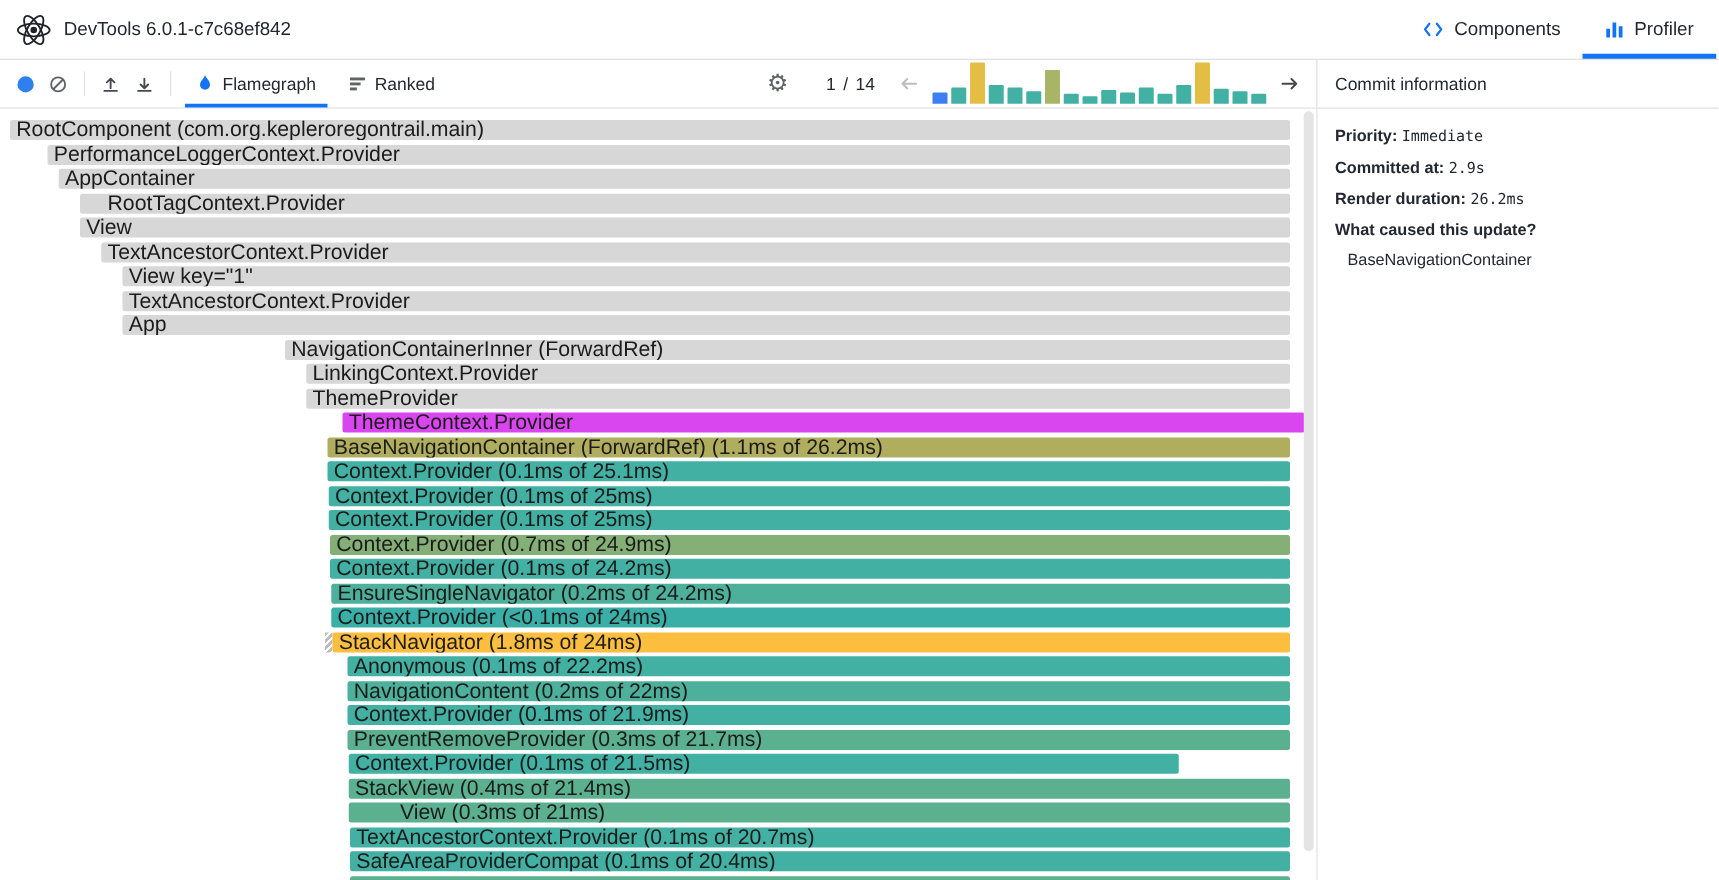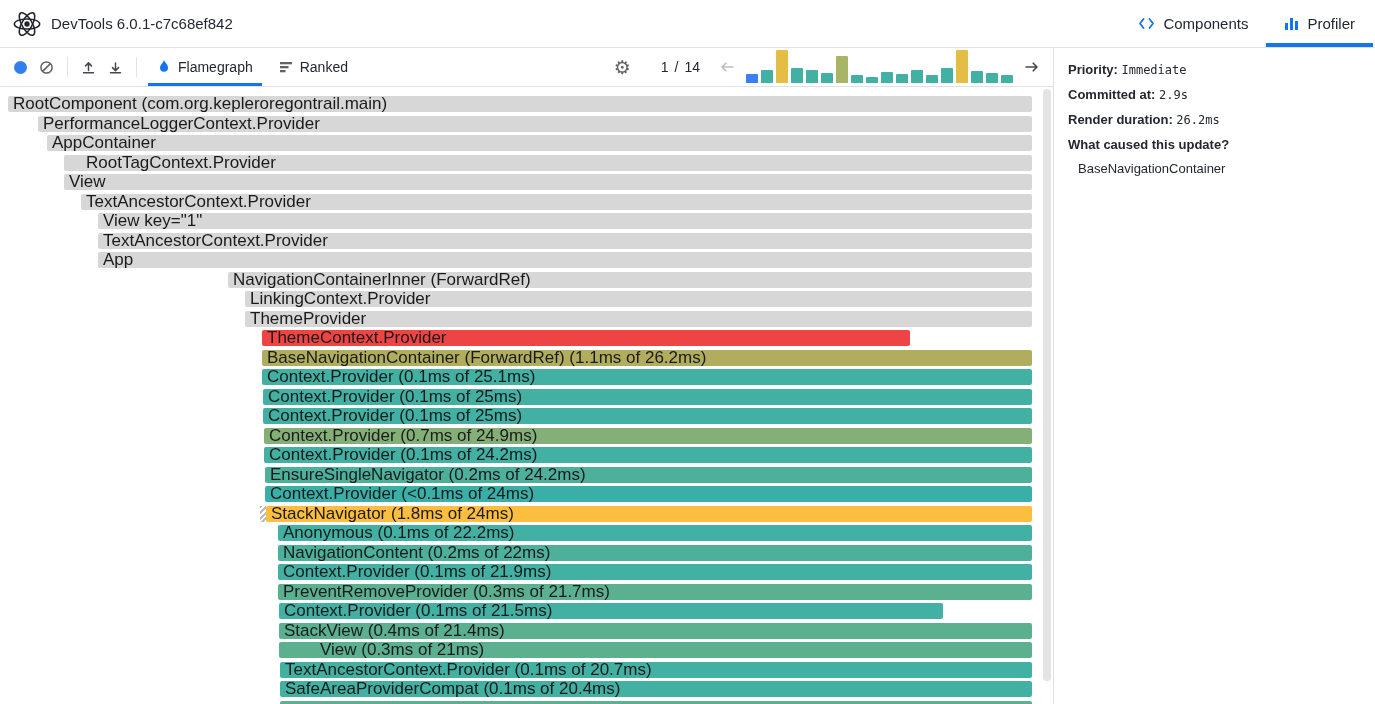--- a/index.html
+++ b/index.html
@@ -211,21 +211,21 @@
             <div class="frow" style="left: 47px; top: 39px; width: 985px; background: rgb(215, 215, 215);">AppContainer</div>
             <div class="frow" style="left: 64px; top: 58.5px; width: 968px; background: rgb(215, 215, 215); padding-left: 22px;">RootTagContext.Provider</div>
             <div class="frow" style="left: 64px; top: 78px; width: 968px; background: rgb(215, 215, 215);">View</div>
             <div class="frow" style="left: 81px; top: 97.5px; width: 951px; background: rgb(215, 215, 215);">TextAncestorContext.Provider</div>
             <div class="frow" style="left: 98px; top: 117px; width: 934px; background: rgb(215, 215, 215);">View key="1"</div>
             <div class="frow" style="left: 98px; top: 136.5px; width: 934px; background: rgb(215, 215, 215);">TextAncestorContext.Provider</div>
             <div class="frow" style="left: 98px; top: 156px; width: 934px; background: rgb(215, 215, 215);">App</div>
             <div class="frow" style="left: 228px; top: 175.5px; width: 804px; background: rgb(215, 215, 215);">NavigationContainerInner (ForwardRef)</div>
             <div class="frow" style="left: 245px; top: 195px; width: 787px; background: rgb(215, 215, 215);">LinkingContext.Provider</div>
             <div class="frow" style="left: 245px; top: 214.5px; width: 787px; background: rgb(215, 215, 215);">ThemeProvider</div>
-            <div class="frow" style="left: 262px; top: 234px; width: 648px; background: #ef4444;">ThemeContext.Provider</div>
+            <div class="frow" style="left: 274px; top: 234px; width: 770px; background: #d946ef;">ThemeContext.Provider</div>
             <div class="frow" style="left: 262px; top: 253.5px; width: 770px; background: rgb(176, 174, 94);">BaseNavigationContainer (ForwardRef) (1.1ms of 26.2ms)</div>
             <div class="frow" style="left: 262px; top: 273px; width: 770px; background: rgb(66, 176, 162);">Context.Provider (0.1ms of 25.1ms)</div>
             <div class="frow" style="left: 263px; top: 292.5px; width: 769px; background: rgb(66, 176, 162);">Context.Provider (0.1ms of 25ms)</div>
             <div class="frow" style="left: 263px; top: 312px; width: 769px; background: rgb(66, 176, 162);">Context.Provider (0.1ms of 25ms)</div>
             <div class="frow" style="left: 264px; top: 331.5px; width: 768px; background: rgb(132, 176, 120);">Context.Provider (0.7ms of 24.9ms)</div>
             <div class="frow" style="left: 264px; top: 351px; width: 768px; background: rgb(66, 176, 162);">Context.Provider (0.1ms of 24.2ms)</div>
             <div class="frow" style="left: 265px; top: 370.5px; width: 767px; background: rgb(77, 176, 155);">EnsureSingleNavigator (0.2ms of 24.2ms)</div>
             <div class="frow" style="left: 265px; top: 390px; width: 767px; background: rgb(58, 175, 168);">Context.Provider (&lt;0.1ms of 24ms)</div>
             <div class="stripe" style="left: 260px; top: 409.5px;"></div>
             <div class="frow" style="left: 266px; top: 409.5px; width: 766px; background: rgb(252, 190, 63);">StackNavigator (1.8ms of 24ms)</div>
@@ -239,20 +239,21 @@
             <div class="frow" style="left: 280px; top: 565.5px; width: 752px; background: rgb(66, 176, 162);">TextAncestorContext.Provider (0.1ms of 20.7ms)</div>
             <div class="frow" style="left: 280px; top: 585px; width: 752px; background: rgb(66, 176, 162);">SafeAreaProviderCompat (0.1ms of 20.4ms)</div>
             <div class="frow" style="left: 280px; top: 604.5px; width: 752px; background: rgb(91, 177, 143);"></div>
           </div>
         <div class="scrollbar-thumb"></div>
       </div>
 
     </div>
 
     <aside class="sidebar">
+      <div class="sidebar-header">Commit information</div>
       <div class="sidebar-body">
         <div id="sidebar-fields">
             <div class="field"><b>Priority: </b><span class="mono">Immediate</span></div>
             <div class="field"><b>Committed at: </b><span class="mono">2.9s</span></div>
             <div class="field"><b>Render duration: </b><span class="mono">26.2ms</span></div>
           </div>
         <div class="field">
           <b>What caused this update?</b>
         </div>
         <div class="cause-value">BaseNavigationContainer</div>

